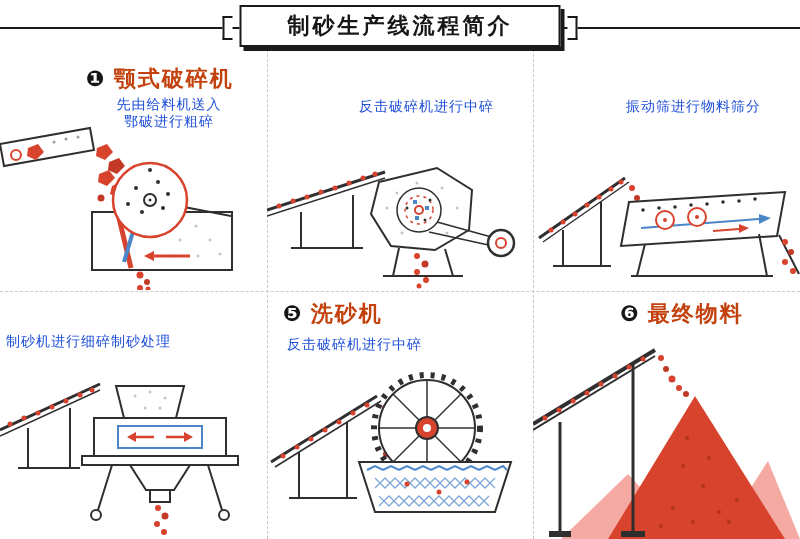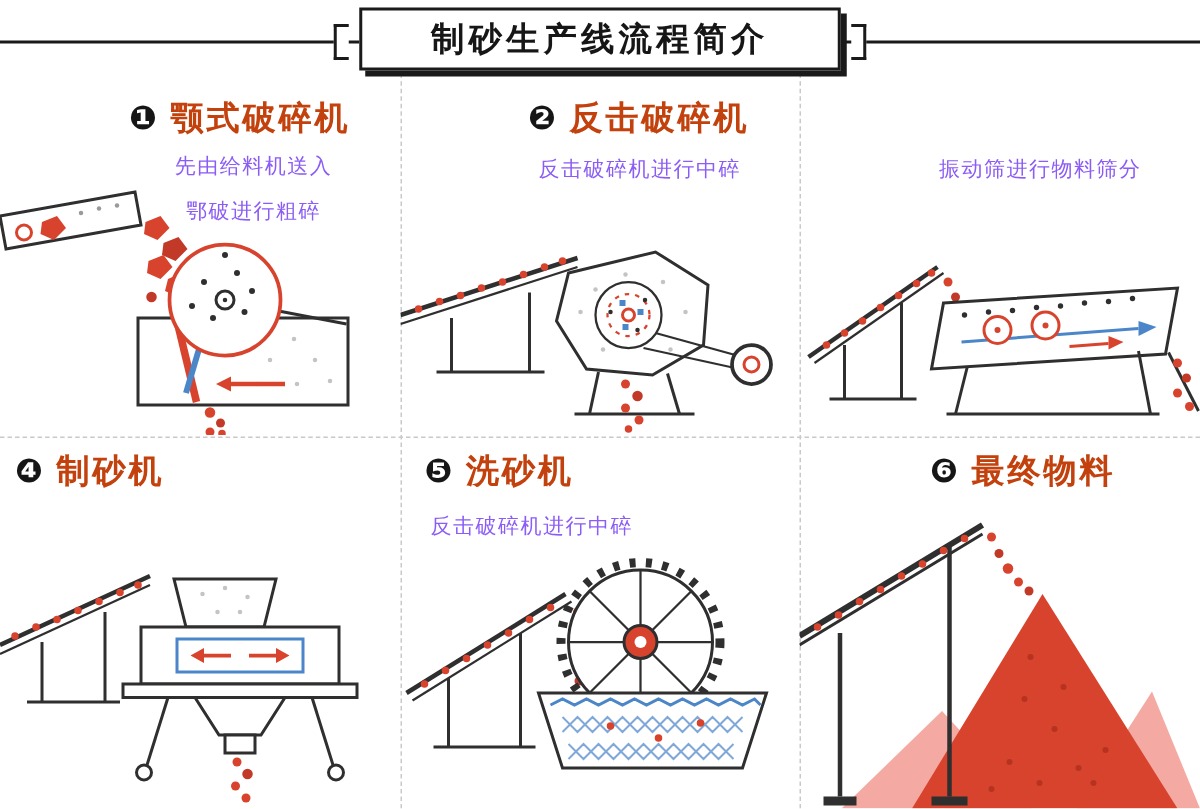--- a/index.html
+++ b/index.html
@@ -12,21 +12,21 @@
           padding:4px 46px;font-size:22px;font-weight:bold;letter-spacing:3px;white-space:nowrap}
   .clip{position:absolute;top:9px;width:10px;height:24px;border:2px solid #1a1a1a;background:#fff}
   .clip-l{left:-19px;border-right:none}
   .clip-r{right:-19px;border-left:none}
   .vline{position:absolute;top:29px;bottom:0;border-left:1px dashed #c9c9c9}
   .v1{left:267px}.v2{left:533px}
   .hline{position:absolute;left:0;right:0;top:291px;border-top:1px dashed #c9c9c9}
   .h{position:absolute;font-weight:bold;font-size:22px;letter-spacing:2px;white-space:nowrap}
   .h .num{color:#161616;margin-right:7px}
   .h .t{color:#c2410c}
-  .d{position:absolute;font-size:14px;color:#8b5cf6;line-height:30px;letter-spacing:1px;white-space:pre-line}
+  .d{position:absolute;font-size:14px;color:#1d4ed8;line-height:17px;letter-spacing:1px;white-space:pre-line}
   #h1{left:86px;top:64px}  #d1{left:104px;top:96px;width:130px;text-align:center}
   #h2{left:352px;top:64px} #d2{left:359px;top:98px}
   #h3{left:630px;top:64px} #d3{left:626px;top:98px}
   #h4{left:10px;top:299px} #d4{left:6px;top:333px}
   #h5{left:283px;top:299px}#d5{left:287px;top:336px}
   #h6{left:620px;top:299px}
   .illus{position:absolute}
 </style>
 </head>
 <body>
@@ -44,30 +44,25 @@
   <div class="vline v1"></div>
   <div class="vline v2"></div>
   <div class="hline"></div>
 
   <div class="h" id="h1">
     <span class="num">❶</span><span class="t">颚式破碎机</span>
   </div>
   <div class="d" id="d1">先由给料机送入
 鄂破进行粗碎</div>
 
-  <div class="h" id="h2">
-    <span class="num">❷</span><span class="t">反击破碎机</span>
-  </div>
   <div class="d" id="d2">反击破碎机进行中碎</div>
 
   <div class="d" id="d3">振动筛进行物料筛分</div>
 
-  <div class="h" id="h4">
-    <span class="num">❹</span><span class="t">制砂机</span>
-  </div>
+  <div class="d" id="d4">制砂机进行细碎制砂处理</div>
 
   <div class="h" id="h5">
     <span class="num">❺</span><span class="t">洗砂机</span>
   </div>
   <div class="d" id="d5">反击破碎机进行中碎</div>
 
   <div class="h" id="h6">
     <span class="num">❻</span><span class="t">最终物料</span>
   </div>
 

